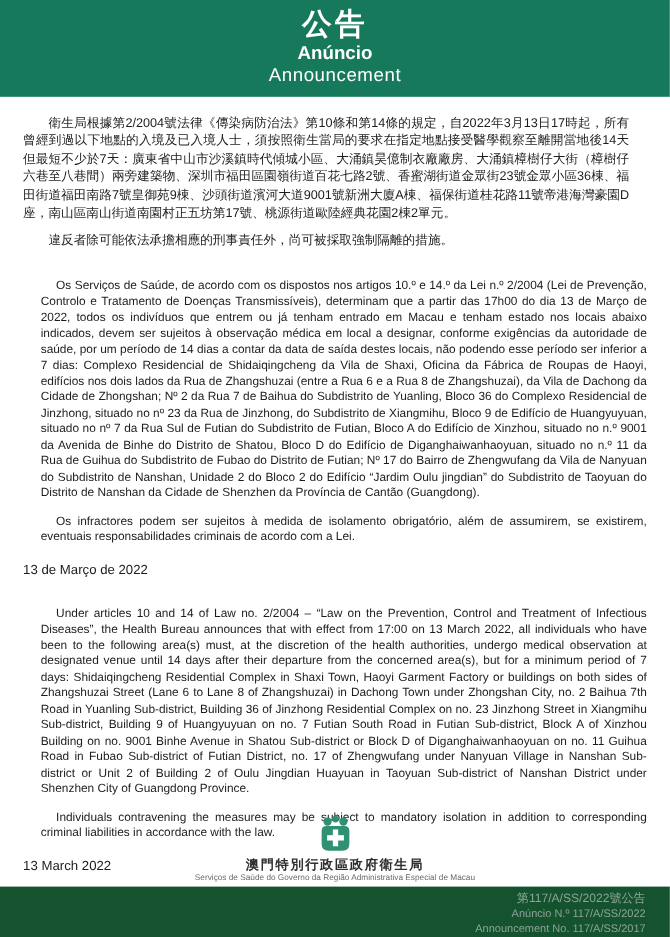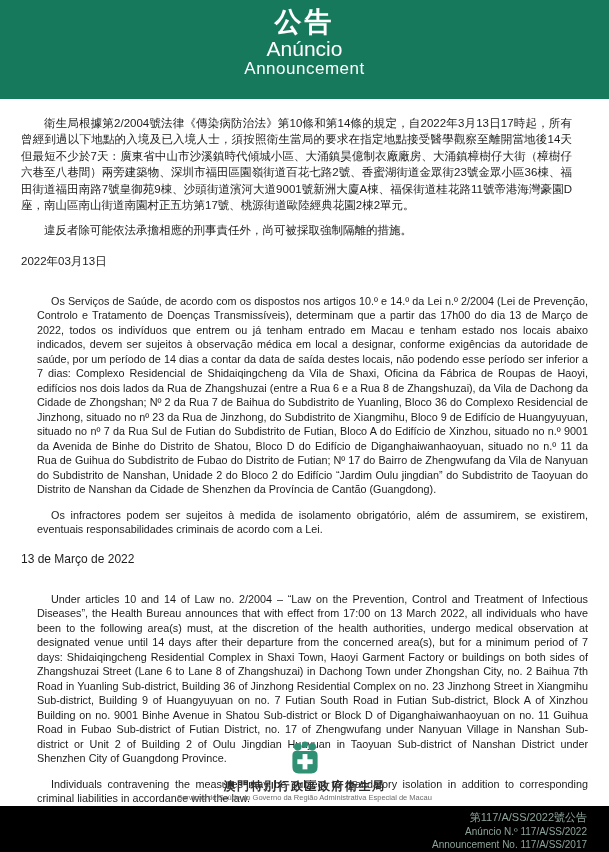--- a/index.html
+++ b/index.html
@@ -9,24 +9,24 @@
     position: relative;
     background: #ffffff;
     font-family: "Liberation Sans", "DejaVu Sans", sans-serif;
     overflow: hidden;
     color: #1c1c1c;
   }
   .header {
     background: #17795b;
     color: #ffffff;
     text-align: center;
-    padding: 6px 0 20px;
+    padding: 6px 0 9px;
   }
   .header-zh { font-size: 27px; font-weight: bold; line-height: 33px; letter-spacing: 3px; }
-  .header-pt { font-size: 21px; font-weight: normal; line-height: 20px; }
+  .header-pt { font-size: 17px; font-weight: bold; line-height: 20px; }
   .header-en { font-size: 17px; font-weight: normal; line-height: 20px; letter-spacing: .5px; }
 
   .content { padding: 16px 21px 0 21px; }
 
   .zh-para {
     font-size: 11.5px; line-height: 16.4px;
     text-align: justify; text-indent: 2em;
     margin: 0 16px 9px 0;
   }
   .zh-date { font-size: 11.5px; margin: 15px 0 0 0; }
@@ -45,21 +45,21 @@
     position: absolute; left: 0; right: 0; bottom: 49px;
     text-align: center;
   }
   .logo { display: block; margin: 0 auto 2px auto; }
   .org-zh { font-size: 12px; font-weight: bold; letter-spacing: 1.5px; color: #2e2e2e; line-height: 14px; }
   .org-pt { font-size: 7.5px; color: #6b6b6b; line-height: 10px; }
 
   .band {
     position: absolute; left: 0; right: 0; bottom: 0;
     height: 46px;
-    background: #000000;
+    background: #14532d;
     text-align: right;
     padding: 5px 22px 0 0;
     color: #8da399;
   }
   .ref-zh { font-size: 11px; line-height: 13.5px; }
   .ref-pt { font-size: 10px; line-height: 13px; }
   .ref-en { font-size: 10px; line-height: 13px; }
 </style>
 </head>
 <body>
@@ -68,21 +68,20 @@
   <div class="header-zh">公告</div>
   <div class="header-pt">Anúncio</div>
   <div class="header-en">Announcement</div>
 </div>
 
 <div class="content">
 
   <div class="section-zh">
     <p class="zh-para">衛生局根據第2/2004號法律《傳染病防治法》第10條和第14條的規定，自2022年3月13日17時起，所有曾經到過以下地點的入境及已入境人士，須按照衛生當局的要求在指定地點接受醫學觀察至離開當地後14天但最短不少於7天：廣東省中山市沙溪鎮時代傾城小區、大涌鎮昊億制衣廠廠房、大涌鎮樟樹仔大街（樟樹仔六巷至八巷間）兩旁建築物、深圳市福田區園嶺街道百花七路2號、香蜜湖街道金眾街23號金眾小區36棟、福田街道福田南路7號皇御苑9棟、沙頭街道濱河大道9001號新洲大廈A棟、福保街道桂花路11號帝港海灣豪園D座，南山區南山街道南園村正五坊第17號、桃源街道歐陸經典花園2棟2單元。</p>
     <p class="zh-para">違反者除可能依法承擔相應的刑事責任外，尚可被採取強制隔離的措施。</p>
-    <p class="zh-date">2022年03月13日</p>
   </div>
 
   <div class="section-pt">
     <p class="latin-para">Os Serviços de Saúde, de acordo com os dispostos nos artigos 10.º e 14.º da Lei n.º 2/2004 (Lei de Prevenção, Controlo e Tratamento de Doenças Transmissíveis), determinam que a partir das 17h00 do dia 13 de Março de 2022, todos os indivíduos que entrem ou já tenham entrado em Macau e tenham estado nos locais abaixo indicados, devem ser sujeitos à observação médica em local a designar, conforme exigências da autoridade de saúde, por um período de 14 dias a contar da data de saída destes locais, não podendo esse período ser inferior a 7 dias: Complexo Residencial de Shidaiqingcheng da Vila de Shaxi, Oficina da Fábrica de Roupas de Haoyi, edifícios nos dois lados da Rua de Zhangshuzai (entre a Rua 6 e a Rua 8 de Zhangshuzai), da Vila de Dachong da Cidade de Zhongshan; Nº 2 da Rua 7 de Baihua do Subdistrito de Yuanling, Bloco 36 do Complexo Residencial de Jinzhong, situado no nº 23 da Rua de Jinzhong, do Subdistrito de Xiangmihu, Bloco 9 de Edifício de Huangyuyuan, situado no nº 7 da Rua Sul de Futian do Subdistrito de Futian, Bloco A do Edifício de Xinzhou, situado no n.º 9001 da Avenida de Binhe do Distrito de Shatou, Bloco D do Edifício de Diganghaiwanhaoyuan, situado no n.º 11 da Rua de Guihua do Subdistrito de Fubao do Distrito de Futian; Nº 17 do Bairro de Zhengwufang da Vila de Nanyuan do Subdistrito de Nanshan, Unidade 2 do Bloco 2 do Edifício “Jardim Oulu jingdian” do Subdistrito de Taoyuan do Distrito de Nanshan da Cidade de Shenzhen da Província de Cantão (Guangdong).</p>
     <p class="latin-para">Os infractores podem ser sujeitos à medida de isolamento obrigatório, além de assumirem, se existirem, eventuais responsabilidades criminais de acordo com a Lei.</p>
     <p class="latin-date">13 de Março de 2022</p>
   </div>
 
   <div class="section-en">
     <p class="latin-para">Under articles 10 and 14 of Law no. 2/2004 – “Law on the Prevention, Control and Treatment of Infectious Diseases”, the Health Bureau announces that with effect from 17:00 on 13 March 2022, all individuals who have been to the following area(s) must, at the discretion of the health authorities, undergo medical observation at designated venue until 14 days after their departure from the concerned area(s), but for a minimum period of 7 days: Shidaiqingcheng Residential Complex in Shaxi Town, Haoyi Garment Factory or buildings on both sides of Zhangshuzai Street (Lane 6 to Lane 8 of Zhangshuzai) in Dachong Town under Zhongshan City, no. 2 Baihua 7th Road in Yuanling Sub-district, Building 36 of Jinzhong Residential Complex on no. 23 Jinzhong Street in Xiangmihu Sub-district, Building 9 of Huangyuyuan on no. 7 Futian South Road in Futian Sub-district, Block A of Xinzhou Building on no. 9001 Binhe Avenue in Shatou Sub-district or Block D of Diganghaiwanhaoyuan on no. 11 Guihua Road in Fubao Sub-district of Futian District, no. 17 of Zhengwufang under Nanyuan Village in Nanshan Sub-district or Unit 2 of Building 2 of Oulu Jingdian Huayuan in Taoyuan Sub-district of Nanshan District under Shenzhen City of Guangdong Province.</p>

